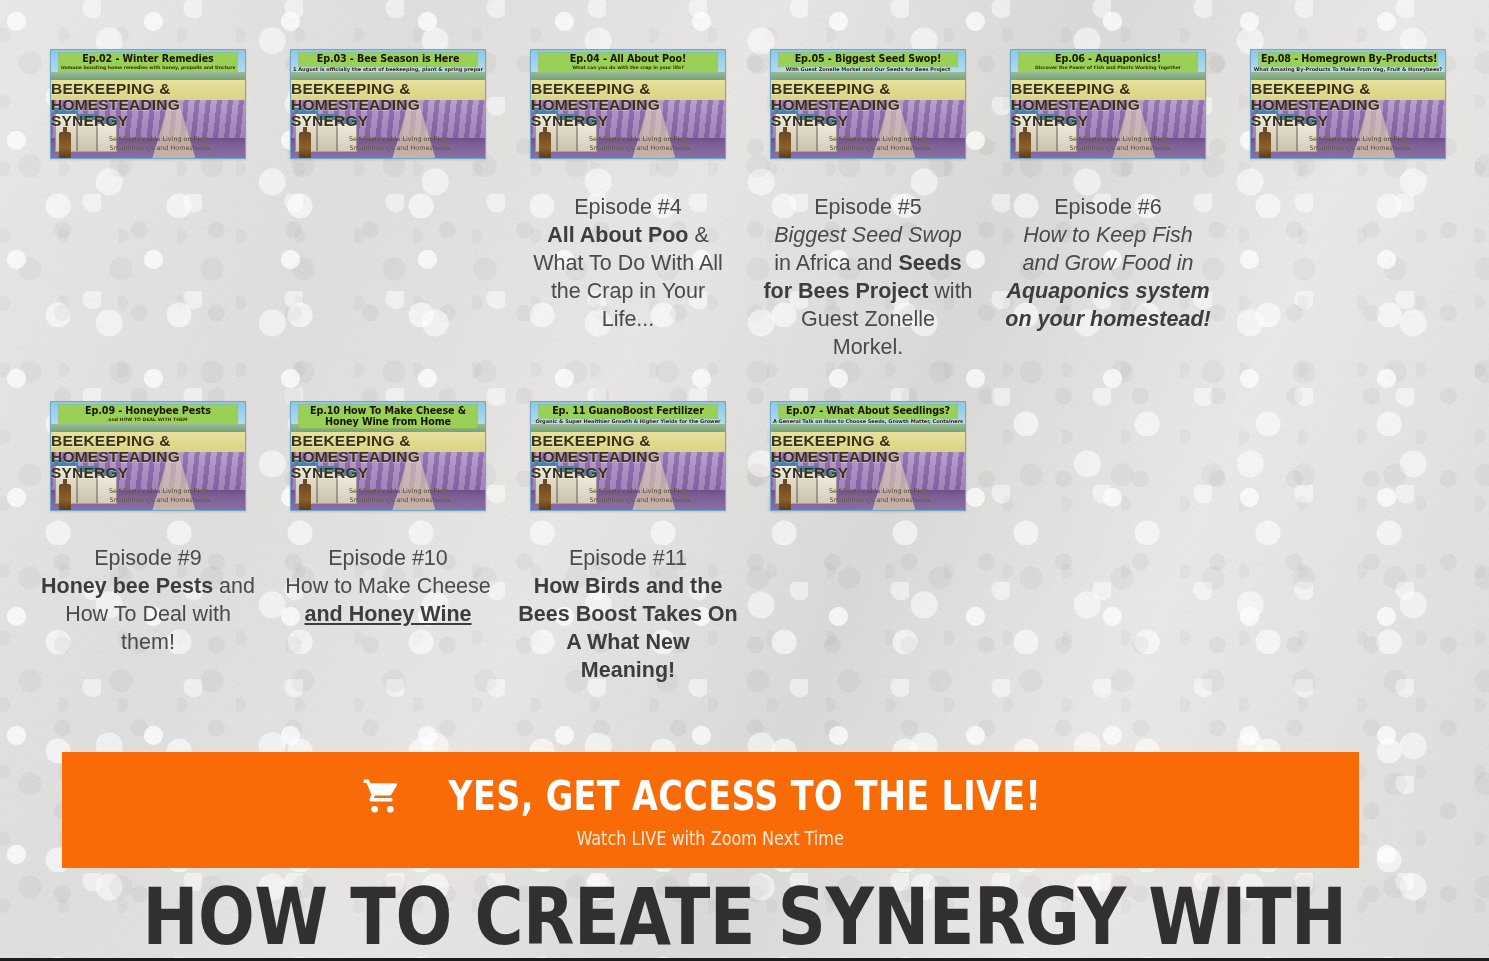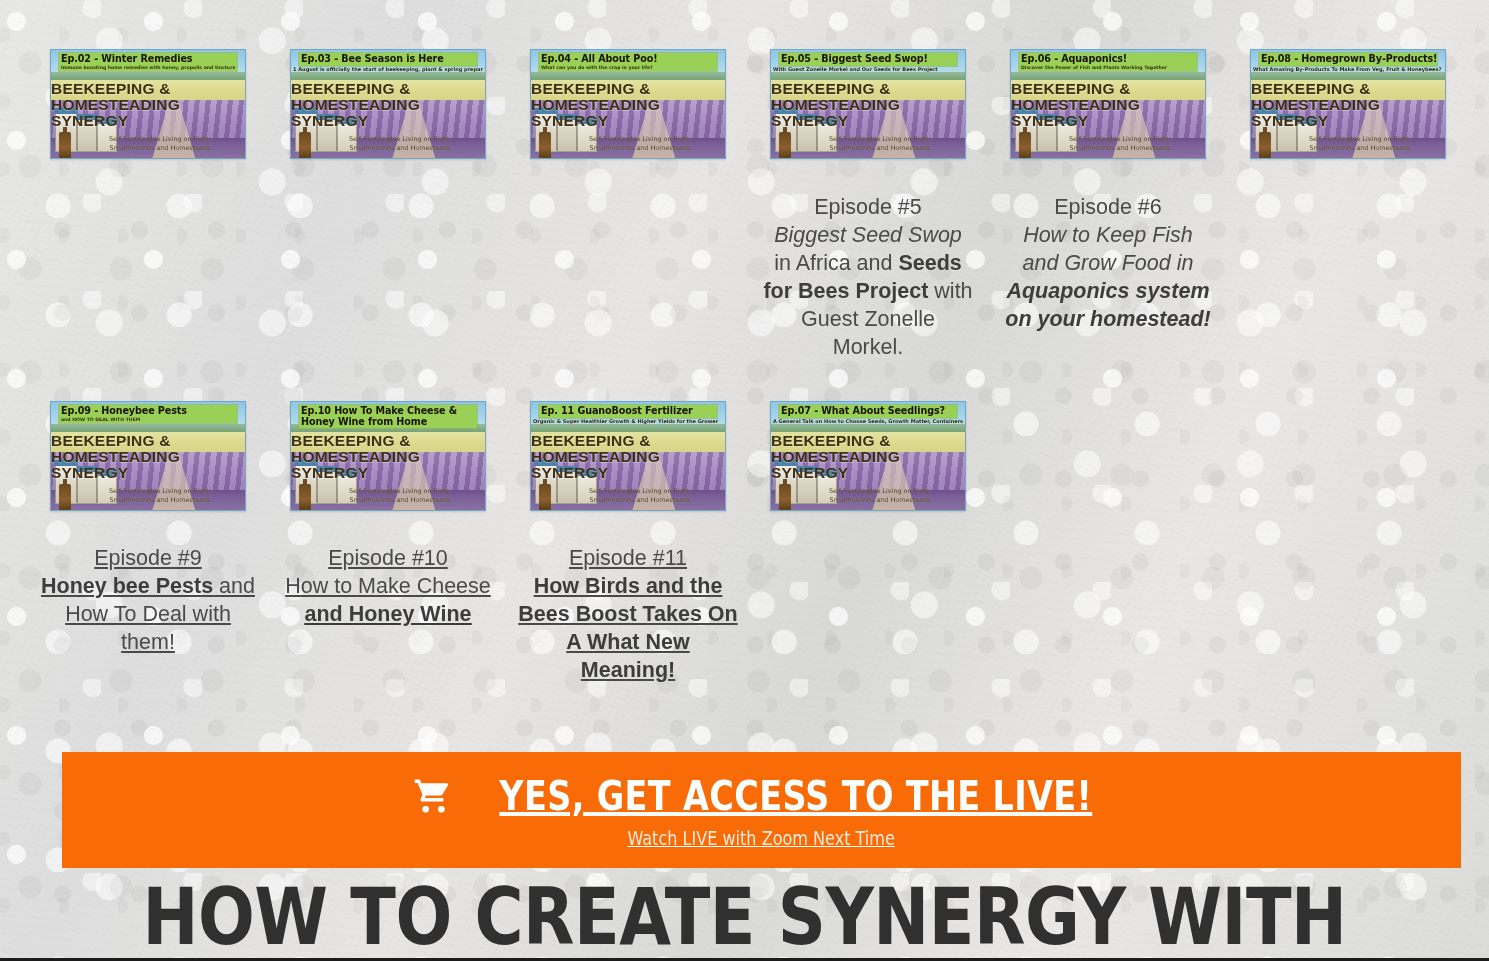--- a/index.html
+++ b/index.html
@@ -171,20 +171,21 @@
     color: #4a3a14;
     text-align: center;
     text-shadow: 0 0 1px rgba(255,255,255,0.5);
   }
 
   
   .t-banner {
     position: absolute;
     left: 8px; right: 8px; top: 3px;
     background: #9ad056;
+    text-align: center;
     padding: 1px 2px 1px;
     z-index: 3;
     box-shadow: 0 0 0 1px rgba(140,185,80,0.6);
   }
   .t-banner .bn-title {
     display: block;
     font-family: "DejaVu Sans", sans-serif;
     font-weight: bold;
     font-size: 9.6px;
     line-height: 1.12;
@@ -216,42 +217,41 @@
   
   .caption {
     width: 228px;
     margin-top: 34px;
     text-align: center;
     font-size: 21.5px;
     line-height: 28px;
     color: #4a4a4a;
     font-family: "Liberation Sans", sans-serif;
   }
-  .episode-card.row2 .caption { margin-top: 33px; text-decoration: underline; }
+  .episode-card.row2 .caption { margin-top: 33px; }
   .caption b  { font-weight: bold; color: #3d3d3d; }
   .caption i  { font-style: italic; }
   .caption u  { text-decoration: underline; }
 
   
   .cta {
     position: absolute;
     left: 62px;
     top: 752px;
-    width: 1399px;
+    width: 1297px;
     height: 116px;
     background: #f96b07;
     border: none;
     cursor: pointer;
     display: flex;
     flex-direction: column;
     align-items: center;
     justify-content: center;
     padding: 0;
     color: #ffffff;
-    text-decoration: underline;
   }
   .cta-main {
     display: flex;
     align-items: center;
     gap: 22px;
     margin-top: 4px;
   }
   .cta-cart { display: block; width: 46px; height: 40px; }
   .cta-label {
     font-family: "DejaVu Sans Condensed", "Liberation Sans Narrow", "Liberation Sans", sans-serif;
@@ -409,20 +409,27 @@
           <div class="t-tagline">
             <span>Self Sustainable Living on Plots,</span><br>
             <span>Smallholdings and Homesteads</span>
           </div>
           <div class="t-banner">
             <span class="bn-title">Ep.04 - All About Poo!</span>
             <span class="bn-sub">What can you do with the crap in your life?</span>
           </div>
         </div>
       </div>
+      <div class="caption">
+        <span>Episode #4</span><br>
+        <b>All About Poo</b> <span>&amp;</span><br>
+        <span>What To Do With All</span><br>
+        <span>the Crap in Your</span><br>
+        <span>Life...</span>
+      </div>
     </div>
 
     <div class="episode-card">
       <div class="thumb-wrap">
         <div class="thumb">
           <div class="t-sky"></div>
           <div class="t-treeline"></div>
           <div class="t-field-yellow"></div>
           <div class="t-lavender"></div>
           <div class="t-lowerband"></div>

